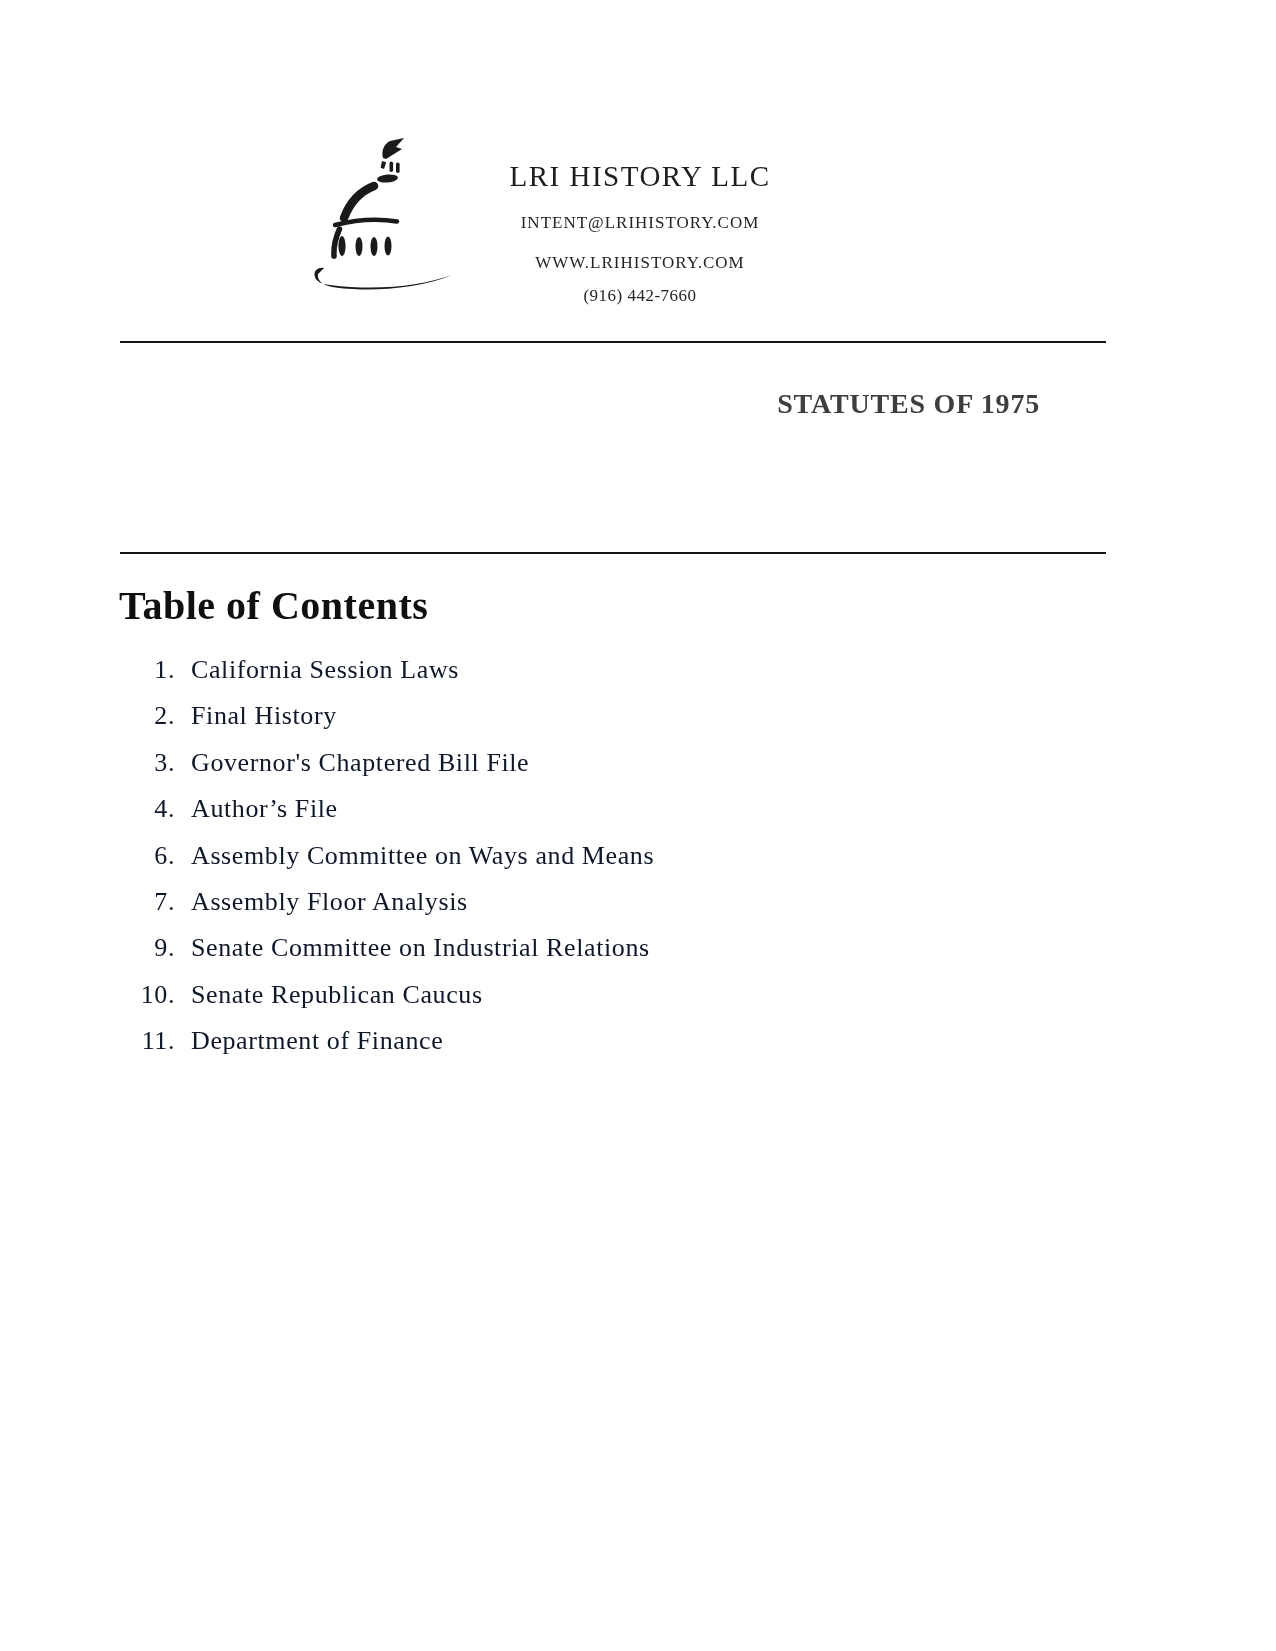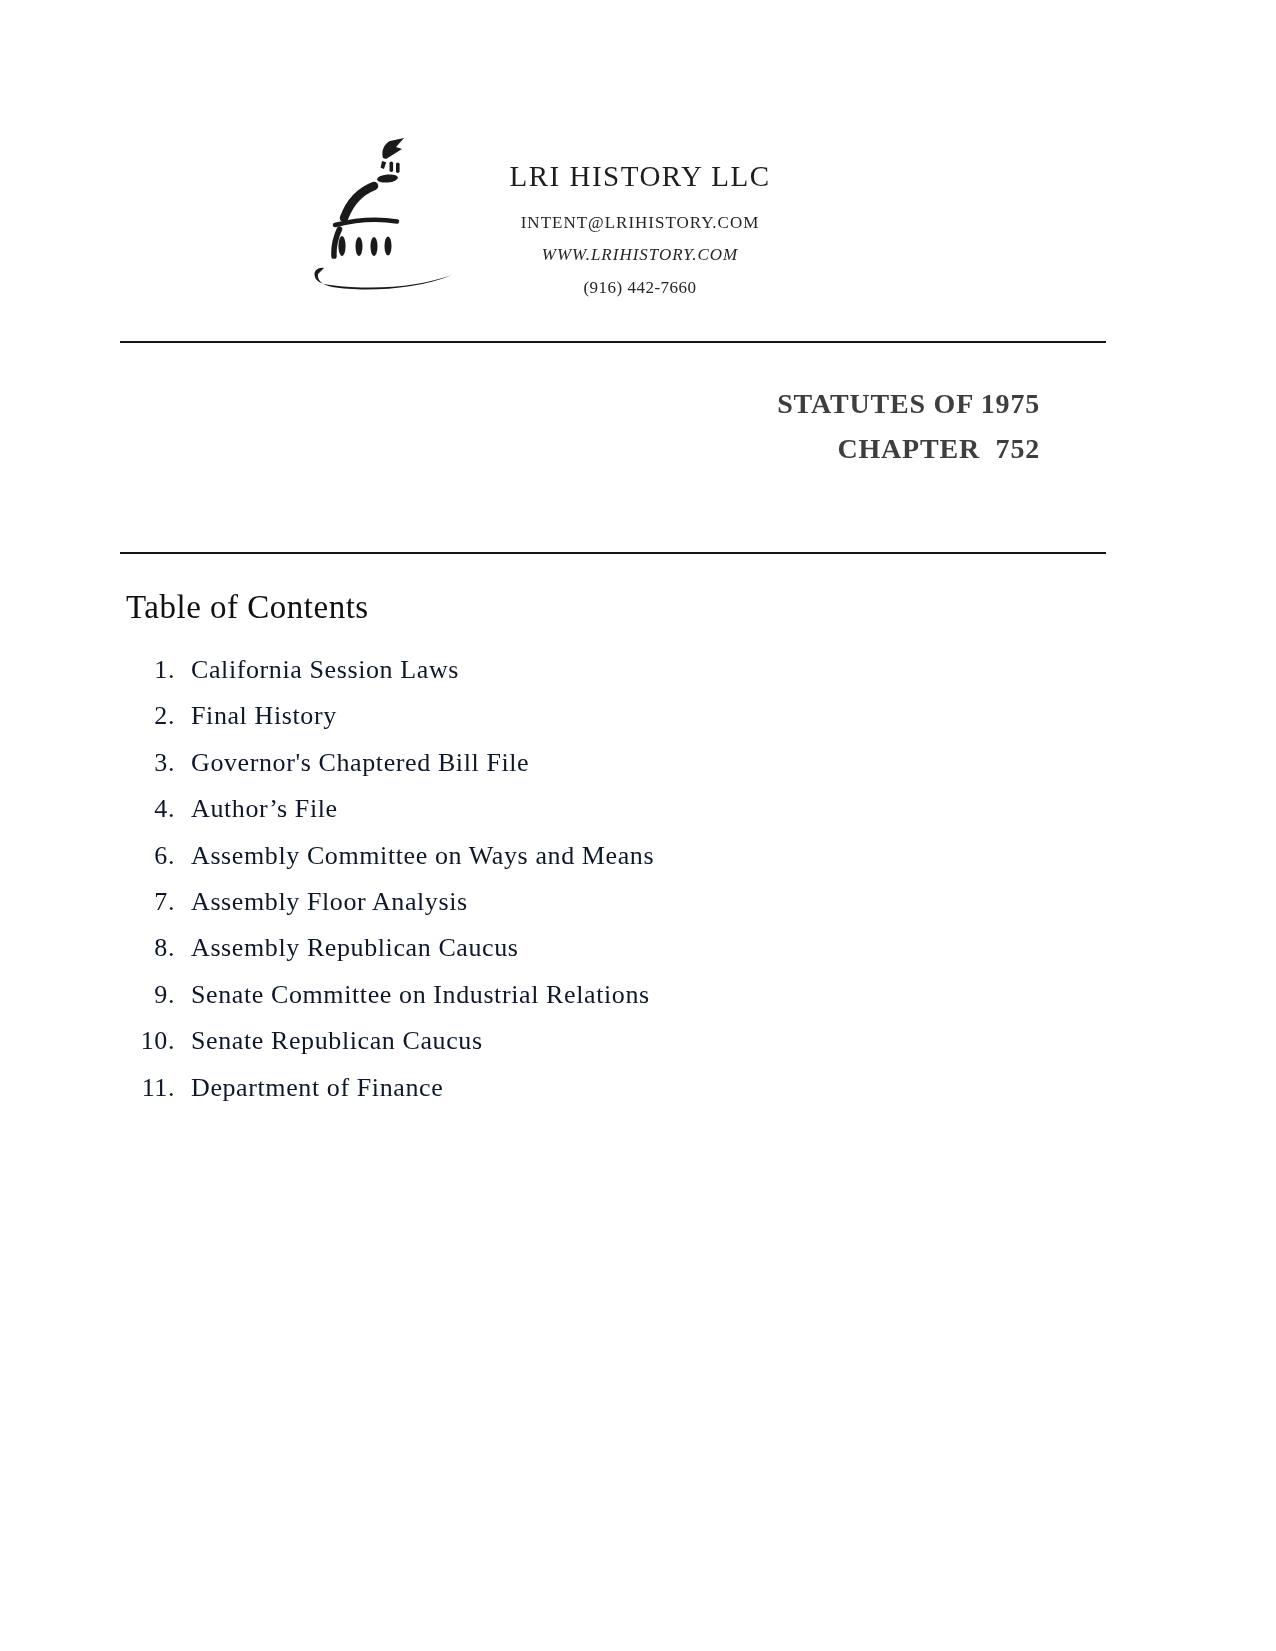--- a/index.html
+++ b/index.html
@@ -43,26 +43,25 @@
     white-space: nowrap;
   }
   .org-email {
     margin-top: 20px;
     font-size: 17px;
     letter-spacing: 1px;
     color: #242424;
     white-space: nowrap;
   }
   .org-web {
-    margin-top: 12px;
+    margin-top: 20px;
     font-size: 17px;
     letter-spacing: 1px;
     color: #242424;
     white-space: nowrap;
-    font-style: italic;
   }
   .org-phone {
     margin-top: 13px;
     font-size: 17px;
     letter-spacing: 0.5px;
     color: #242424;
     white-space: nowrap;
   }
 
   
@@ -90,23 +89,23 @@
   .title-block .title-line {
     white-space: pre; 
     margin-left: 18px;
   }
 
   
   .toc-heading {
     position: absolute;
     left: 119px;
     top: 582px;
-    margin: 7px;
-    font-size: 33px;
-    font-weight: normal;
+    margin: 0;
+    font-size: 40px;
+    font-weight: bold;
     letter-spacing: 0.5px;
     color: #101010;
   }
   .toc-list {
     position: absolute;
     left: 120px;
     top: 647px;
     margin: 0;
     padding: 0;
     list-style: none;
@@ -172,21 +171,20 @@
       <div class="org-email">INTENT@LRIHISTORY.COM</div>
       <div class="org-web">WWW.LRIHISTORY.COM</div>
       <div class="org-phone">(916) 442-7660</div>
     </div>
   </header>
 
   <div class="rule rule-top"></div>
 
   <section class="title-block">
     <div class="title-line">STATUTES OF 1975</div>
-    <div class="title-line">CHAPTER  752</div>
   </section>
 
   <div class="rule rule-bottom"></div>
 
   <main>
     <h1 class="toc-heading">Table of Contents</h1>
     <ol class="toc-list">
       <li class="toc-item">
         <span class="toc-num">1.</span><span class="toc-label">California Session Laws</span>
       </li>
@@ -199,23 +197,20 @@
       <li class="toc-item">
         <span class="toc-num">4.</span><span class="toc-label">Author’s File</span>
       </li>
       <li class="toc-item">
         <span class="toc-num">6.</span><span class="toc-label">Assembly Committee on Ways and Means</span>
       </li>
       <li class="toc-item">
         <span class="toc-num">7.</span><span class="toc-label">Assembly Floor Analysis</span>
       </li>
       <li class="toc-item">
-        <span class="toc-num">8.</span><span class="toc-label">Assembly Republican Caucus</span>
-      </li>
-      <li class="toc-item">
         <span class="toc-num">9.</span><span class="toc-label">Senate Committee on Industrial Relations</span>
       </li>
       <li class="toc-item">
         <span class="toc-num">10.</span><span class="toc-label">Senate Republican Caucus</span>
       </li>
       <li class="toc-item">
         <span class="toc-num">11.</span><span class="toc-label">Department of Finance</span>
       </li>
     </ol>
   </main>

